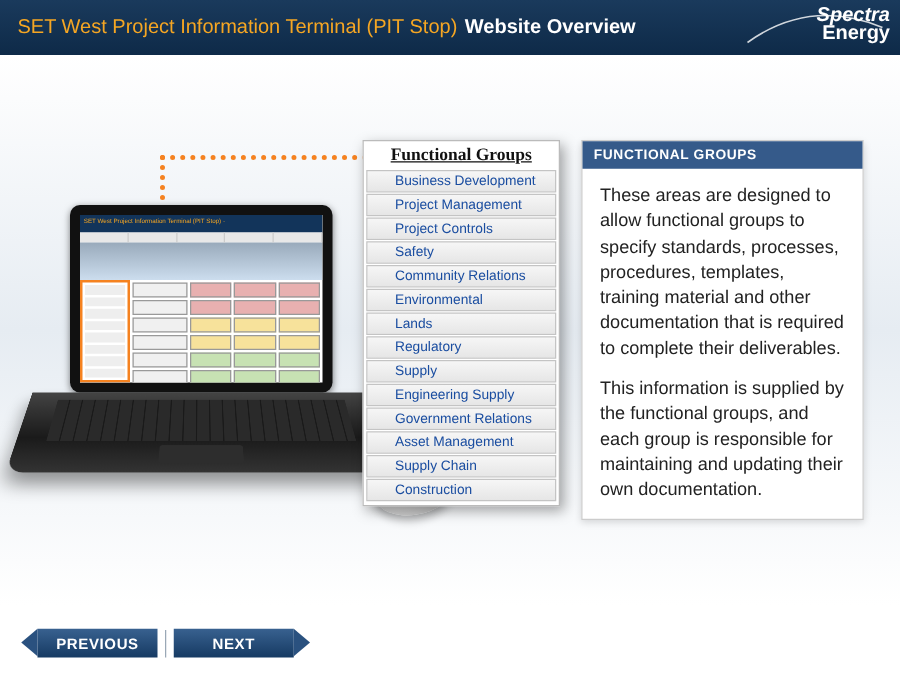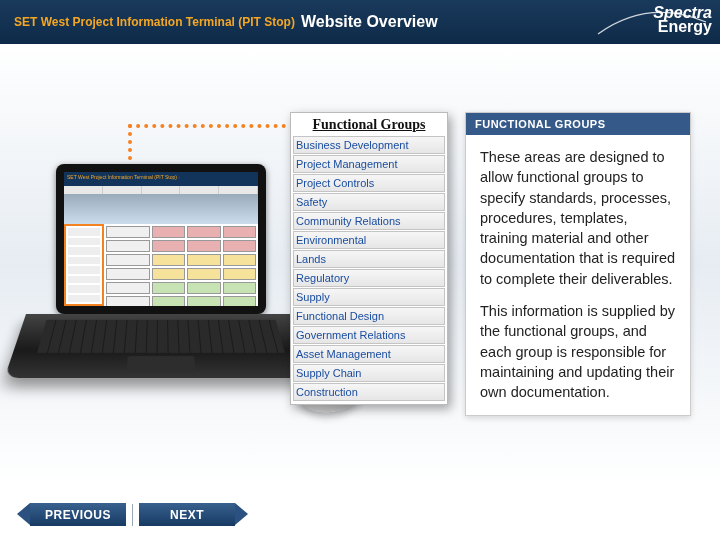--- a/index.html
+++ b/index.html
@@ -1,18 +1,18 @@
 <!DOCTYPE html>
 <html><head>
 <meta charset="utf-8">
 <style>
   * { box-sizing: border-box; margin: 0; padding: 0; }
   html, body { width: 720px; height: 546px; font-family: Arial, Helvetica, sans-serif; background: #ffffff; overflow: hidden; }
   .header { width: 100%; height: 44px; background: linear-gradient(#1a3a5c, #0e2a48); display: flex; align-items: center; padding: 0 14px; position: relative; }
-  .header .title-orange { color: #f5a623; font-weight: bold; font-size: 12px; }
+  .header .title-orange { color: #f5a623; font-weight: normal; font-size: 16px; }
   .header .title-white { color: #ffffff; font-weight: bold; font-size: 16px; margin-left: 6px; }
   .header .logo { position: absolute; right: 8px; top: 6px; color: #ffffff; font-style: italic; font-weight: bold; font-size: 16px; line-height: 14px; text-align: right; }
   .header .logo span:last-child { font-style: normal; margin-left: 36px; }
   .header .swoosh { position: absolute; right: 12px; top: 4px; width: 120px; height: 36px; }
 
   .canvas { position: relative; width: 100%; height: 440px; background: linear-gradient(#ffffff 0%, #e6ecf2 50%, #ffffff 100%); }
 
   
   .laptop { position: absolute; left: 26px; top: 120px; width: 260px; height: 230px; }
   .laptop .screen-outer { position: absolute; left: 30px; top: 0; width: 210px; height: 150px; background: #111; border-radius: 8px; box-shadow: 0 2px 6px rgba(0,0,0,0.5); padding: 8px; }
@@ -32,21 +32,21 @@
   .laptop .keyboard::after { content:""; position:absolute; left:50%; top:54px; width:60px; height:16px; margin-left:-30px; background:#2d2d2d; border-radius:2px;}
   .mouse { position:absolute; left: 300px; top: 330px; width: 60px; height: 38px; background: radial-gradient(ellipse at 30% 20%, #fafafa, #b8b8b8); border-radius: 50% 50% 50% 50% / 55% 55% 45% 45%; box-shadow: 0 4px 8px rgba(0,0,0,0.3); transform: rotate(-8deg);}
 
   
   .dots-h { position:absolute; left: 128px; top: 80px; width: 166px; height: 0; border-top: 4px dotted #f58220; }
   .dots-v { position:absolute; left: 128px; top: 80px; width: 0; height: 60px; border-left: 4px dotted #f58220; }
 
   
   .fg-menu { position:absolute; left: 290px; top: 68px; width: 158px; background:#fff; border:1px solid #bbb; box-shadow: 3px 4px 10px rgba(0,0,0,0.35); padding: 2px; }
   .fg-menu .fg-title { text-align:center; font-weight:bold; font-size:14px; padding:2px 0; text-decoration: underline; color:#111; font-family: "Times New Roman", serif; }
-  .fg-menu .fg-item { display:block; background: linear-gradient(#f6f6f6,#e6e6e6); border:1px solid #c4c4c4; margin:1px 0; padding:2px 2px; font-size:11px; color:#1a4da0; cursor:pointer; white-space:nowrap; overflow:hidden; }
+  .fg-menu .fg-item { display:block; background: linear-gradient(#f6f6f6,#e6e6e6); border:1px solid #c4c4c4; margin:1px 0; padding:2px 22px; font-size:11px; color:#1a4da0; cursor:pointer; white-space:nowrap; overflow:hidden; }
 
   
   .info-panel { position:absolute; left: 465px; top: 68px; width: 226px; background:#fff; border:1px solid #ccc; box-shadow: 0 2px 6px rgba(0,0,0,0.15);}
   .info-panel .info-head { background:#355a8a; color:#fff; font-size:11px; font-weight:bold; letter-spacing: .5px; padding:5px 9px; }
   .info-panel .info-body { padding: 12px 14px; font-size: 14.5px; line-height: 1.4; color:#222; }
   .info-panel .info-body p + p { margin-top: 12px; }
 
   
   .nav { position:absolute; left: 30px; bottom: 20px; display:flex; align-items:center; gap: 6px;}
   .nav .btn { position:relative; display:flex; align-items:center; justify-content:center; width:96px; height:23px; background: linear-gradient(#38618f,#163a63); color:#fff; font-weight:bold; font-size:12px; letter-spacing:.5px; cursor:pointer; }
@@ -134,21 +134,21 @@
     <div class="fg-title">Functional Groups</div>
     <a class="fg-item">Business Development</a>
     <a class="fg-item">Project Management</a>
     <a class="fg-item">Project Controls</a>
     <a class="fg-item">Safety</a>
     <a class="fg-item">Community Relations</a>
     <a class="fg-item">Environmental</a>
     <a class="fg-item">Lands</a>
     <a class="fg-item">Regulatory</a>
     <a class="fg-item">Supply</a>
-    <a class="fg-item">Functional Design</a>
+    <a class="fg-item">Engineering Supply</a>
     <a class="fg-item">Government Relations</a>
     <a class="fg-item">Asset Management</a>
     <a class="fg-item">Supply Chain</a>
     <a class="fg-item">Construction</a>
   </div>
 
   <div class="info-panel">
     <div class="info-head">FUNCTIONAL GROUPS</div>
     <div class="info-body">
       <p>These areas are designed to allow functional groups to specify standards, processes, procedures, templates, training material and other documentation that is required to complete their deliverables.</p>

